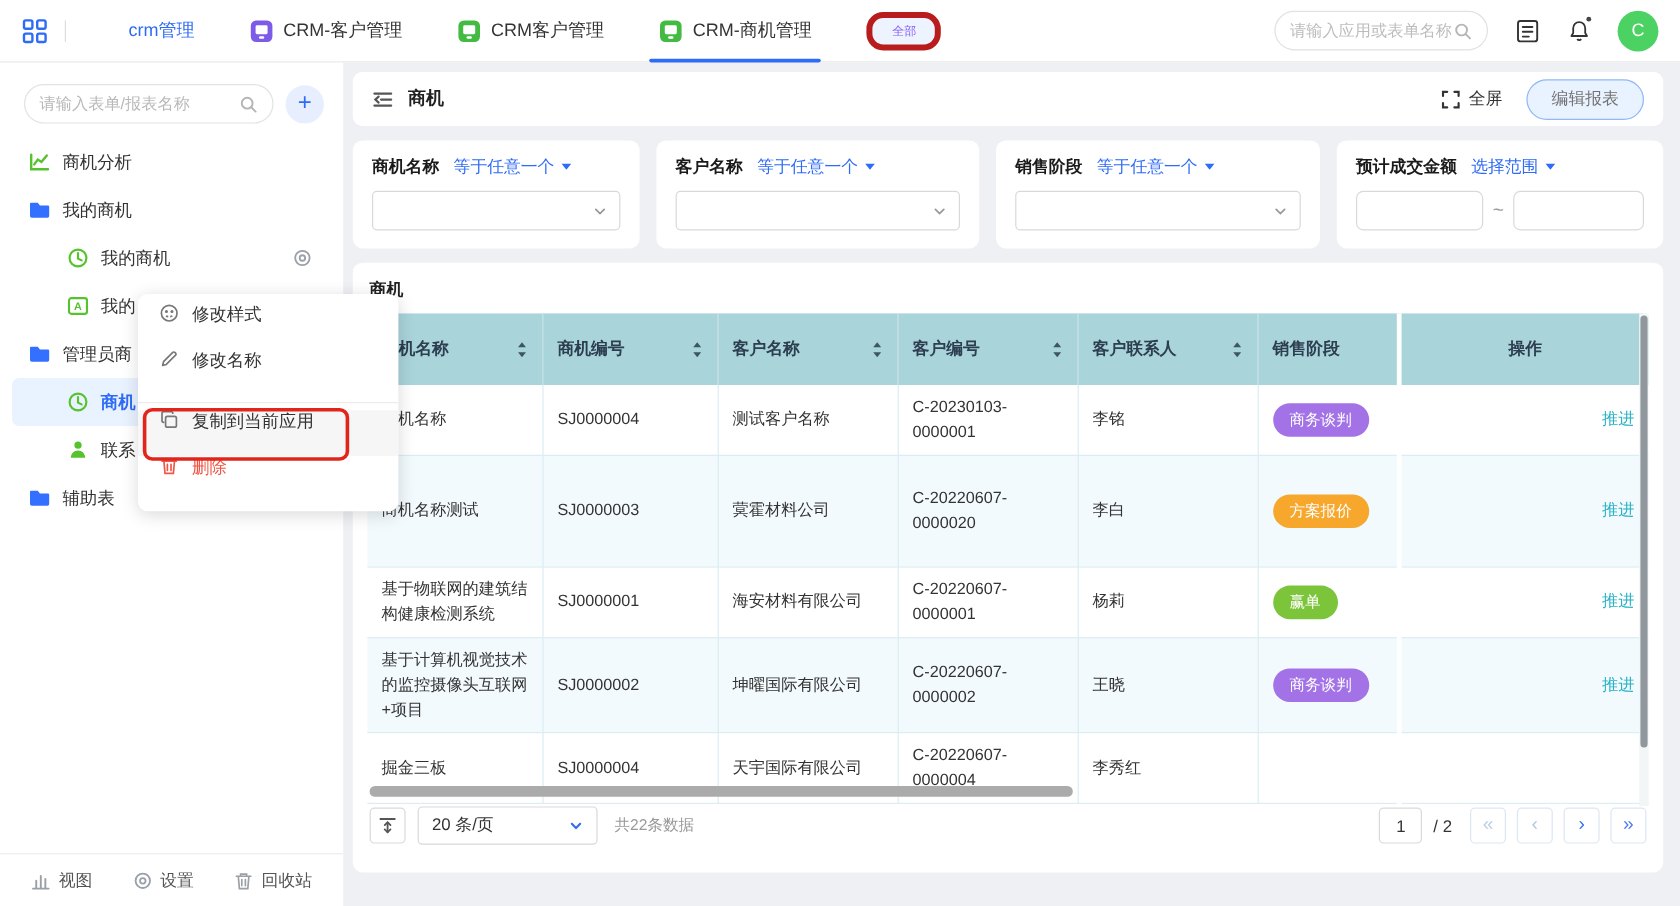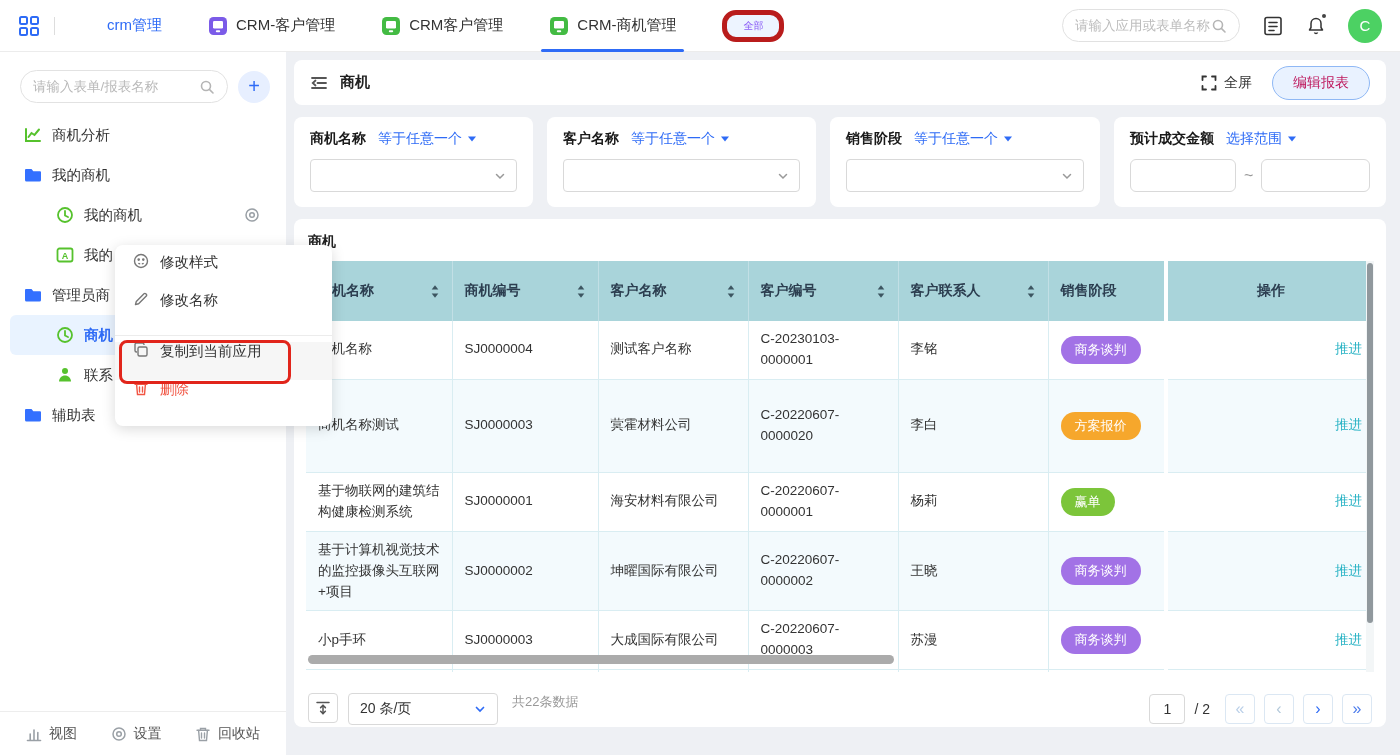--- a/index.html
+++ b/index.html
@@ -44,21 +44,21 @@
   .sb-footer { position:absolute; left:0; right:0; bottom:0; height:44px; border-top:1px solid #ededed;
     display:flex; align-items:center; justify-content:space-between; padding:0 26px;text-align:right; }
   .sb-footer .fitem { display:flex; align-items:center; gap:7px; font-size:14px; color:#555; cursor:pointer; }
 
   
   #main-header { position:absolute; left:294px; top:60px; width:1092px; height:45px; background:#fff;
     border-radius:8px; display:flex; align-items:center; padding:0 16px; }
   #mh-title { font-size:15px; font-weight:bold; color:#222; margin-left:12px; }
   .mh-right { margin-left:auto; display:flex; align-items:center; gap:20px; }
   #fullscreen { display:flex; align-items:center; gap:7px; font-size:14px; color:#333; cursor:pointer; }
-  #edit-btn { padding:7px 20px; background:#e9f2ff; border:1px solid #8fb8f5; color:#be185d;
+  #edit-btn { padding:7px 20px; background:#e9f2ff; border:1px solid #8fb8f5; color:#737373;
     font-size:14px; border-radius:17px; cursor:pointer;font-family:Liberation Serif, serif; }
 
   
   #filters { position:absolute; left:294px; top:117px; width:1092px; height:90px;
     display:grid; grid-template-columns:239px 269px 270px 1fr; gap:14px; }
   .fcard { background:#fff; border-radius:8px; padding:13px 16px; }
   .frow { display:flex; align-items:center; gap:12px; font-size:14px; }
   .flabel { font-weight:bold; color:#1a1a1a; }
   .fcond { color:#2e6bf6; display:flex; align-items:center; gap:5px; cursor:pointer; }
   .fselect { margin-top:11px; height:33px; border:1px solid #d9d9d9; border-radius:4px;
@@ -87,21 +87,21 @@
   tr.tint td { background:#f3fafd; }
   th.op, td.op { border-left:4px solid #fff; }
   td.op { text-align:right; }
   .action-link { color:#26b2c4; cursor:pointer; }
   .pill { display:inline-block; padding:4px 14px; border-radius:14px; color:#fff; font-size:13px; white-space:nowrap; }
   .vbar { position:absolute; right:0; top:0; bottom:0; width:8px; background:#f3f6f7; }
   .vthumb { position:absolute; right:1px; top:2px; width:6px; height:360px; background:#90989d; border-radius:3px; cursor:grab; }
   .hthumb { position:absolute; left:2px; bottom:8px; width:586px; height:9px; background:#ababab; border-radius:5px; cursor:grab; }
 
   
-  .pager { display:flex; margin-top:21px; padding:0 2px; }
+  .pager { display:flex; align-items:center; margin-top:0; padding:0 2px; }
   .btn-sq { width:30px; height:30px; border:1px solid #d9d9d9; border-radius:4px;
     display:flex; align-items:center; justify-content:center; cursor:pointer; }
   .psel { width:150px; height:32px; border:1px solid #d9d9d9; border-radius:4px; margin-left:10px;
     display:flex; align-items:center; justify-content:space-between; padding:0 11px; font-size:14px; color:#333; cursor:pointer; }
   .total { color:#999; font-size:13px; margin-left:14px; }
   .pright { margin-left:auto; display:flex; align-items:center; gap:9px; }
   .pinput { width:36px; height:30px; border:1px solid #d9d9d9; border-radius:4px; display:flex;
     align-items:center; justify-content:center; font-size:14px; color:#333; }
   .ptot { font-size:14px; color:#333; margin-right:6px; }
   .pbtn { width:30px; height:30px; border:1px solid #dbe7f3; border-radius:4px; display:flex;
@@ -572,29 +572,20 @@
             </tr>
             <tr class="tint" style="height: 68px;">
               <td>基于计算机视觉技术的监控摄像头互联网+项目</td>
               <td>SJ0000002</td>
               <td>坤曜国际有限公司</td>
               <td>C-20220607-0000002</td>
               <td>王晓</td>
               <td><span class="pill" style="background: rgb(162, 114, 230);">商务谈判</span></td>
               <td class="op"><span class="action-link">推进</span></td>
             </tr>
-            <tr style="height: 45px;">
-              <td>小p手环</td>
-              <td>SJ0000003</td>
-              <td>大成国际有限公司</td>
-              <td>C-20220607-0000003</td>
-              <td>苏漫</td>
-              <td><span class="pill" style="background: rgb(162, 114, 230);">商务谈判</span></td>
-              <td class="op"><span class="action-link">推进</span></td>
-            </tr>
             <tr style="height: 40px;">
               <td>掘金三板</td>
               <td>SJ0000004</td>
               <td>天宇国际有限公司</td>
               <td>C-20220607-0000004</td>
               <td>李秀红</td>
               <td></td>
               <td class="op"></td>
             </tr>
           </tbody>

